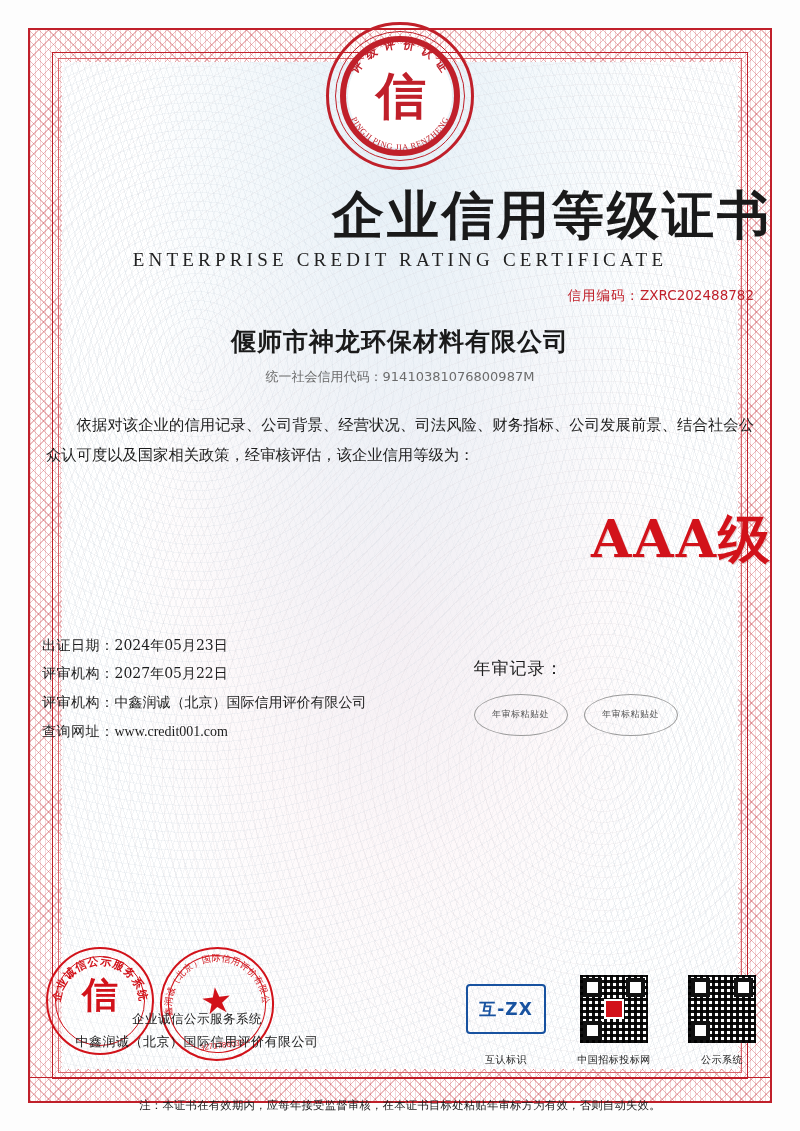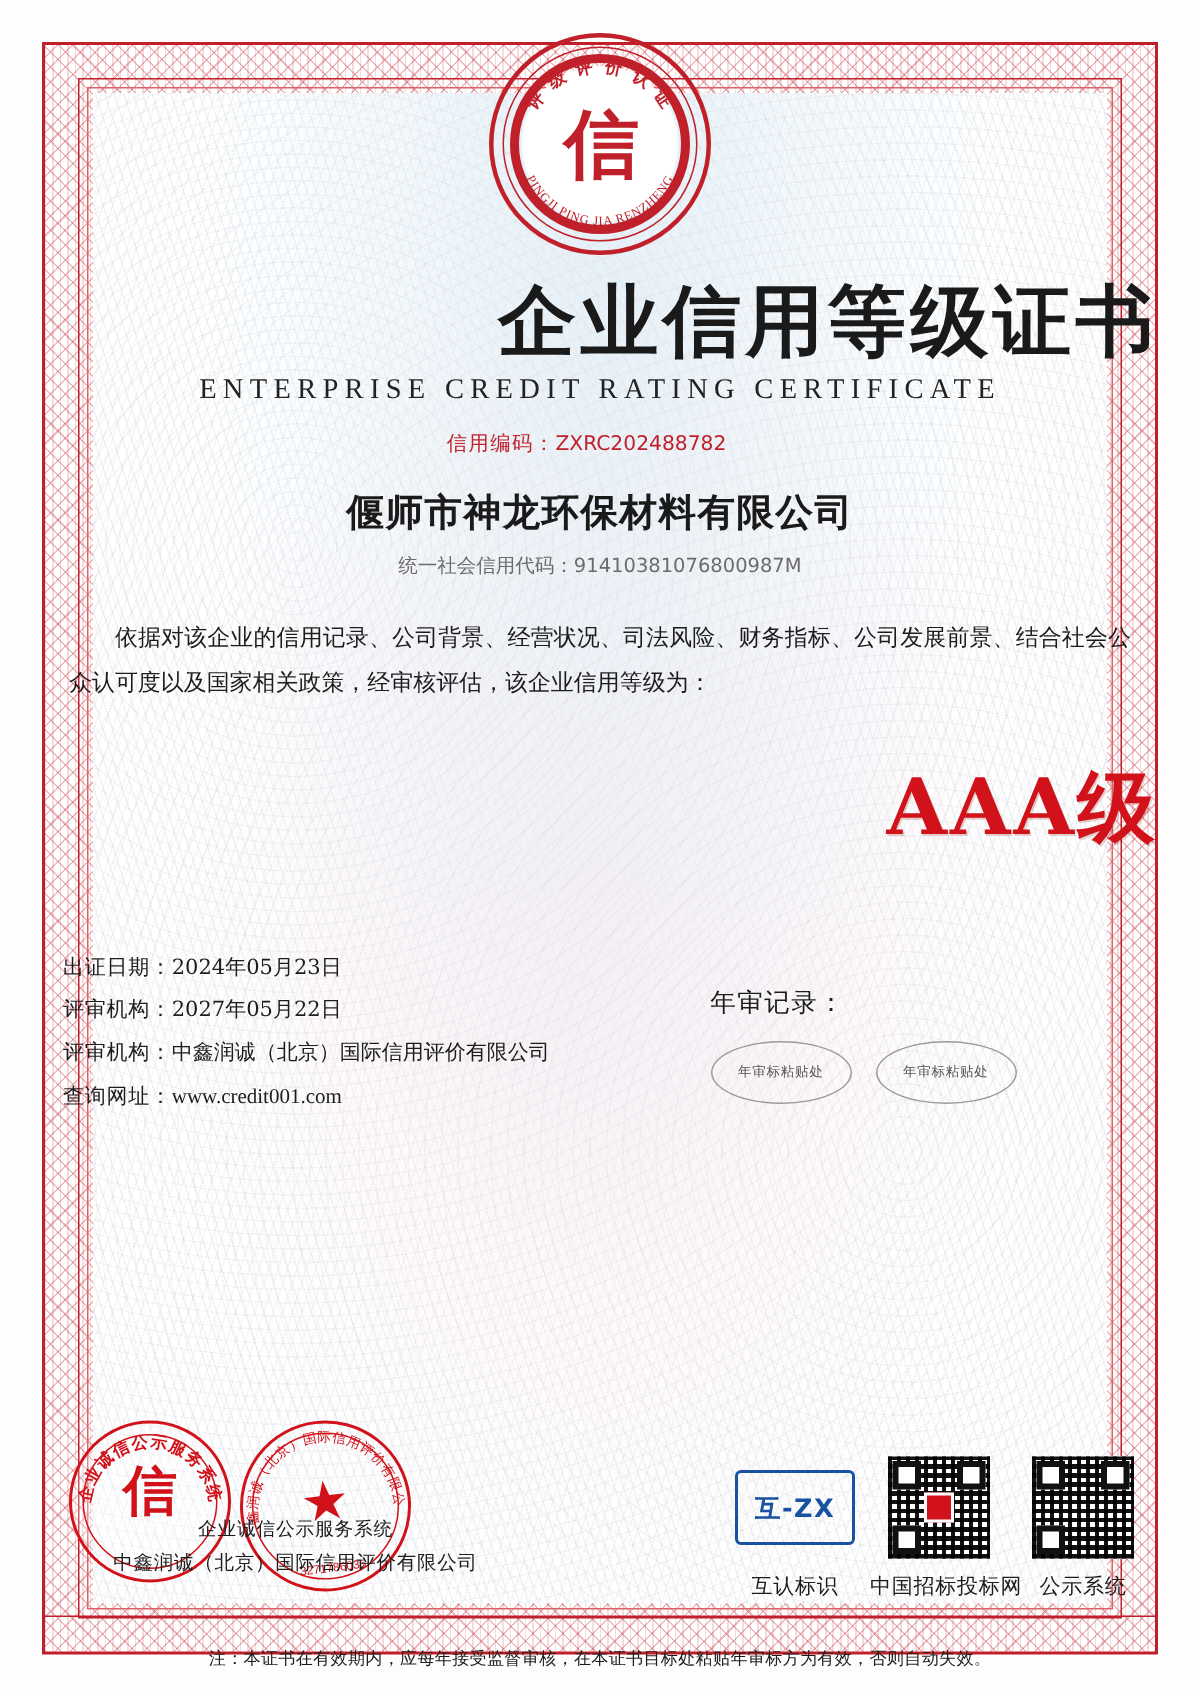--- a/index.html
+++ b/index.html
@@ -136,21 +136,21 @@
   .title-en {
     margin-top: 6px;
     text-align: center;
     font-family: "Liberation Serif", serif;
     font-size: 19px;
     letter-spacing: 4.2px;
     color: #222;
   }
   .cert-no {
     margin-top: 16px;
-    text-align: center;
+    text-align: right;
     padding-right: 18px;
     font-size: 13.5px;
     color: #c0202a;
     font-family: "DejaVu Sans", sans-serif;
   }
   .cert-no .label { letter-spacing: 1px; }
 
   .company {
     margin-top: 20px;
     text-align: center;
@@ -317,37 +317,37 @@
     font-size: 12.5px;
     color: #1c1c1c;
     letter-spacing: 0.5px;
   }
   .seal-captions .c2 { margin-top: 5px; font-size: 13px; }
 
   
   .marks {
     display: flex;
     align-items: flex-start;
-    gap: 4px;
+    gap: 16px;
     padding-bottom: 2px;
   }
   .mark {
     width: 92px;
     text-align: center;
   }
   .mark .box {
     height: 72px;
     display: flex;
     align-items: center;
     justify-content: center;
   }
   .mark .cap {
     margin-top: 8px;
     font-family: "DejaVu Sans", sans-serif;
-    font-size: 14px;
+    font-size: 10px;
     color: #1c1c1c;
     letter-spacing: 0.5px;
     white-space: nowrap;
   }
   .qr {
     width: 68px; height: 68px;
     background-color: #fff;
     background-image:
       repeating-linear-gradient(90deg, #111 0 3px, #fff 3px 6px),
       repeating-linear-gradient(0deg, #111 0 3px, #fff 3px 6px);

